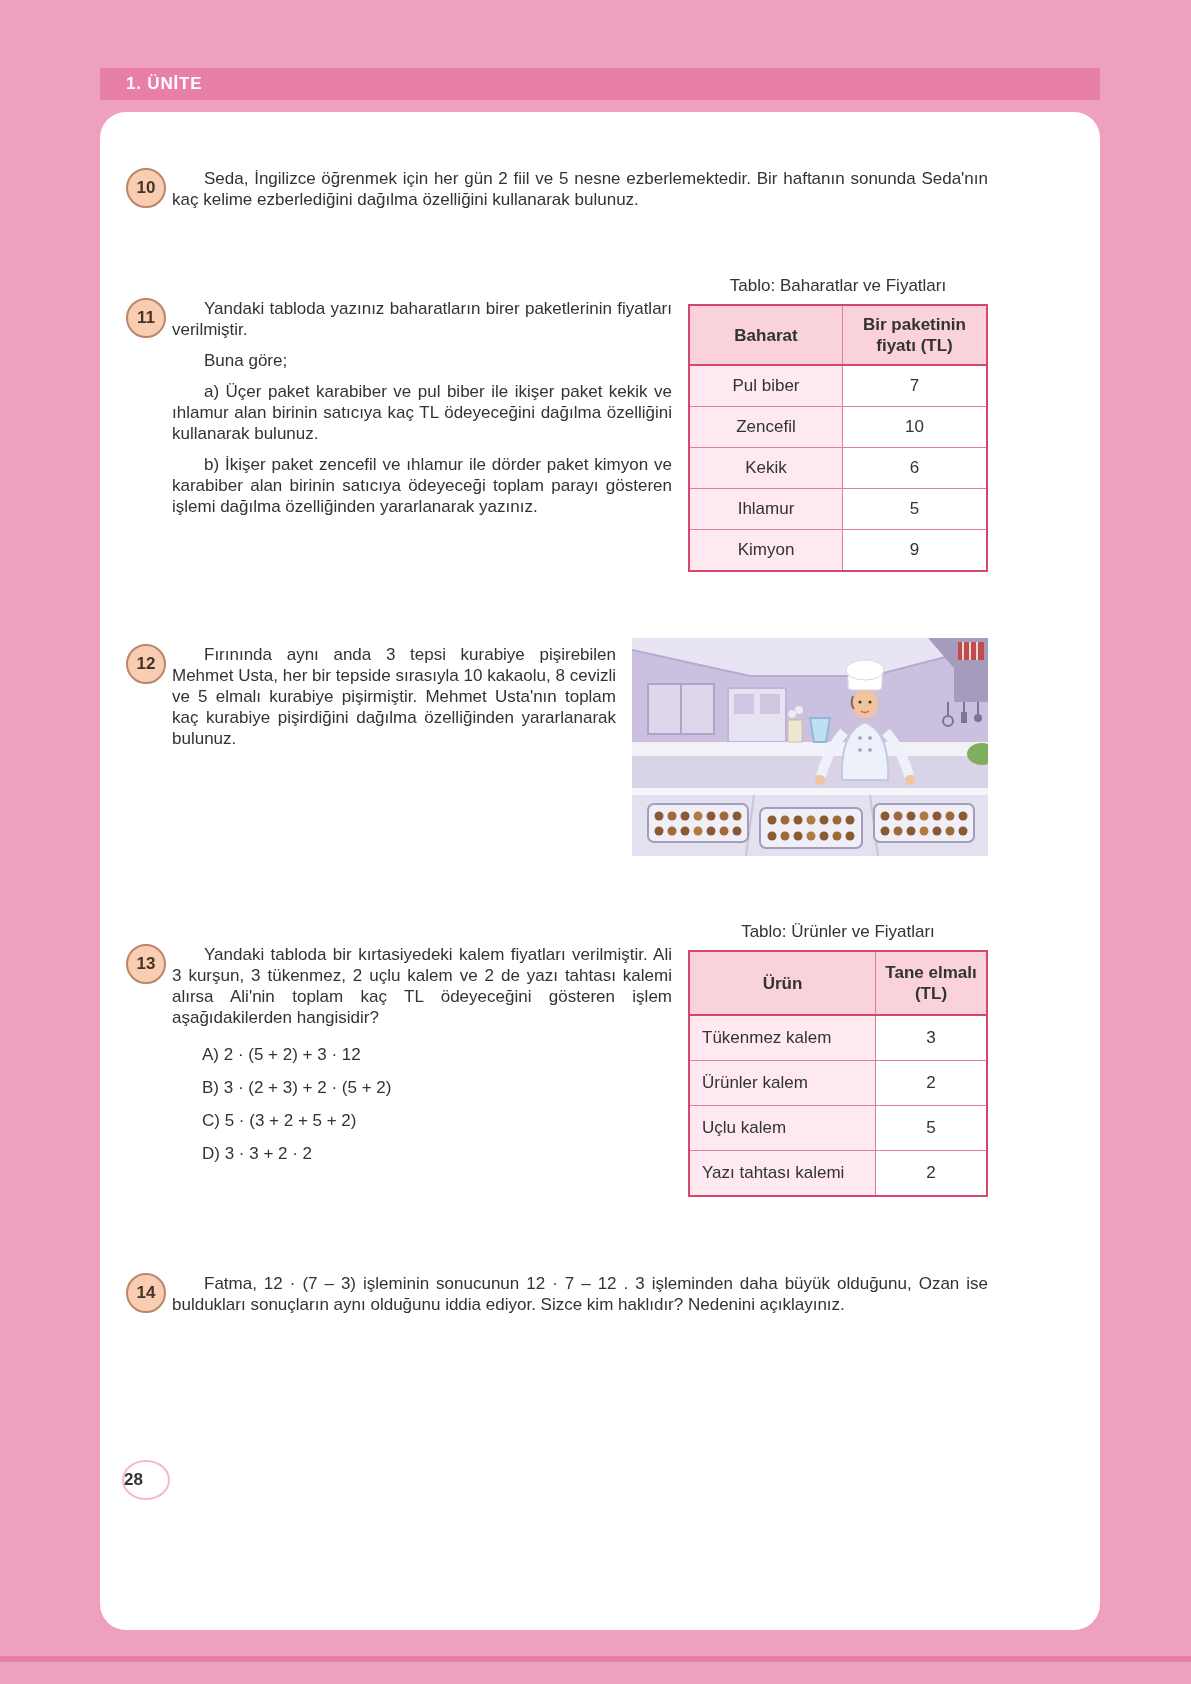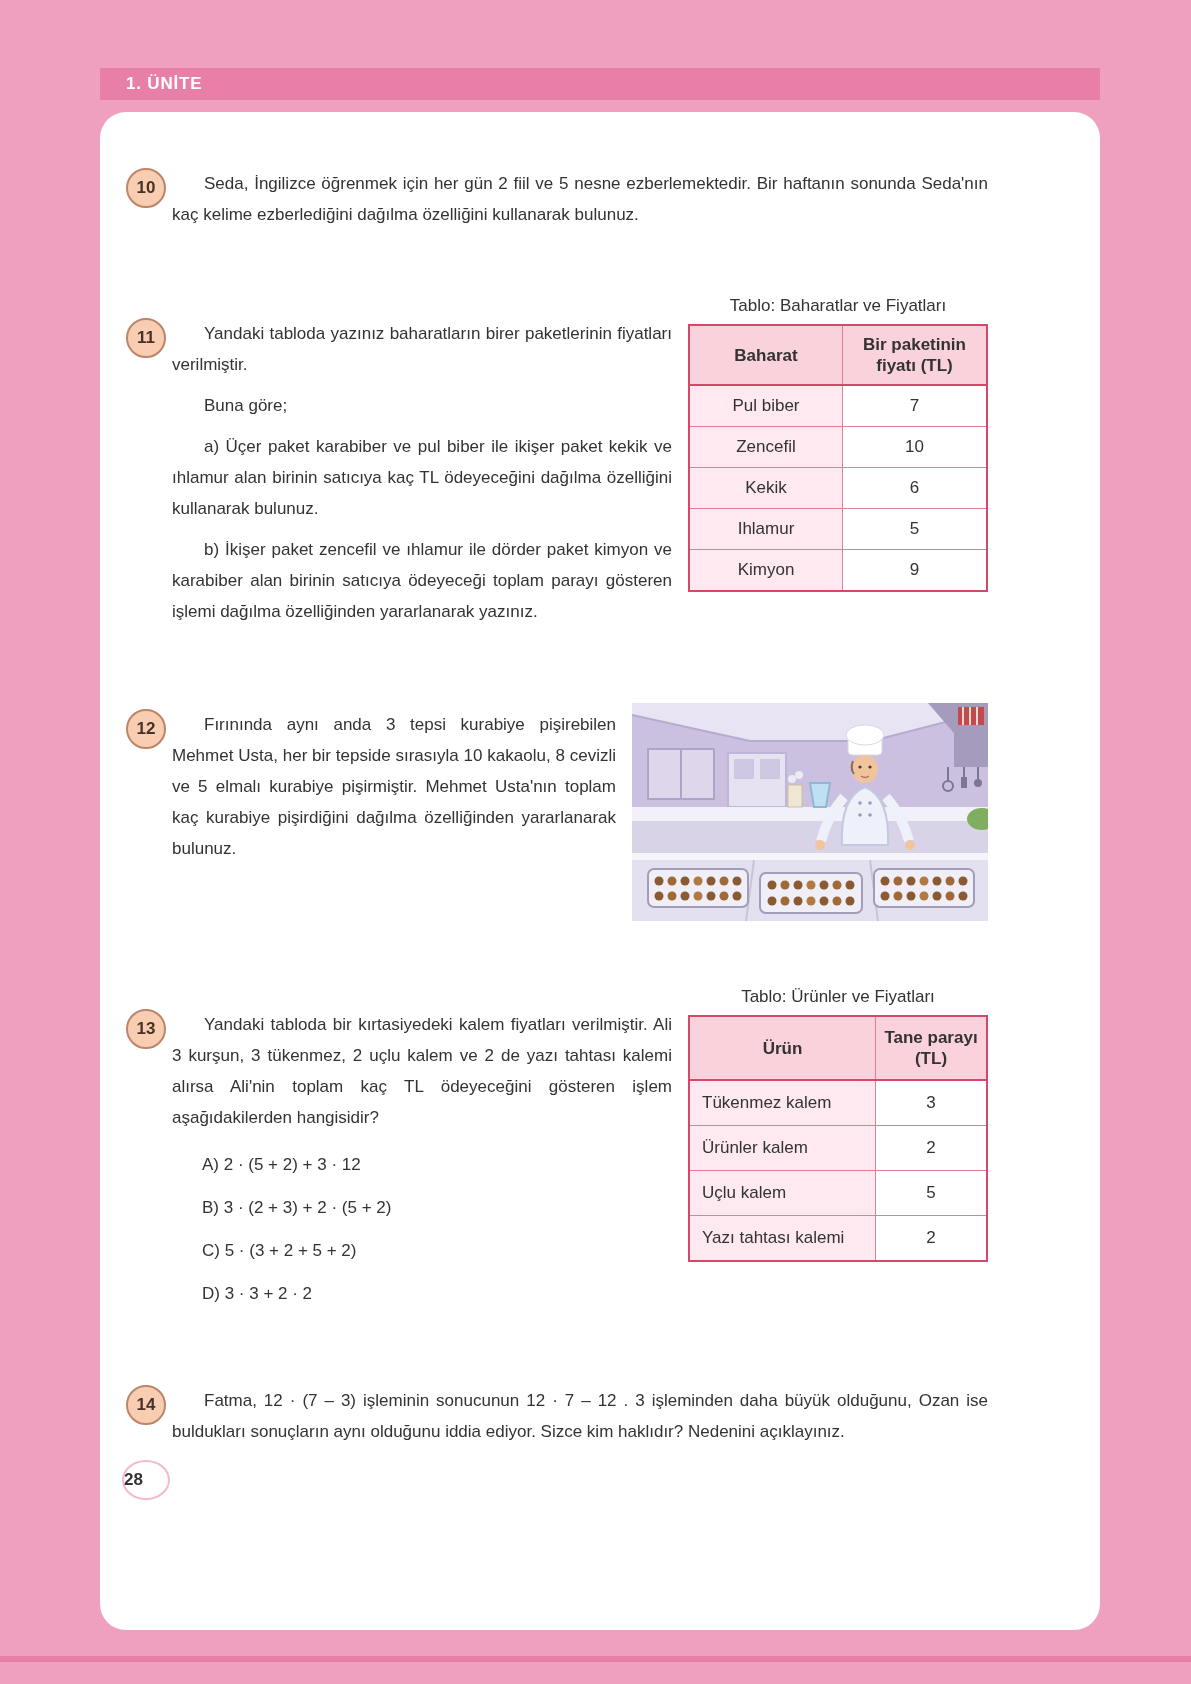--- a/index.html
+++ b/index.html
@@ -40,21 +40,21 @@
   .badge {
     width:40px; height:40px; border-radius:50%;
     background:#f9cdb2; border:2px solid #bd8568;
     box-sizing:border-box;
     display:flex; align-items:center; justify-content:center;
     font-weight:bold; font-size:17px; color:#463326;
   }
   .q-body { flex:1; min-width:0; }
   .q-body p {
     margin:0 0 10px 0;
-    font-size:17px; line-height:31px;
+    font-size:17px; line-height:21px;
     text-indent:32px; text-align:justify;
   }
   .q-row { display:flex; }
   .q-row .q { flex:1; min-width:0; }
   .q-right { width:300px; flex-shrink:0; margin-left:16px; }
   .q-right.img-col { width:356px; margin-top:-6px; }
   .q-right.tbl-col { margin-top:-22px; }
 
   .m-q10 { margin-top:0; }
   .m-q11 { margin-top:78px; }
@@ -288,21 +288,21 @@
           <p class="opt">D) 3 · 3 + 2 · 2</p>
         </div>
       </div>
     </div>
     <div class="q-right tbl-col">
       <div class="tbl-title">Tablo: Ürünler ve Fiyatları</div>
       <table class="ptable pen">
         <thead>
           <tr>
             <th>Ürün</th>
-            <th>Tane parayı (TL)</th>
+            <th>Tane elmalı (TL)</th>
           </tr>
         </thead>
         <tbody>
           <tr>
             <td class="name">Tükenmez kalem</td>
             <td class="val">3</td>
           </tr>
           <tr>
             <td class="name">Ürünler kalem</td>
             <td class="val">2</td>

